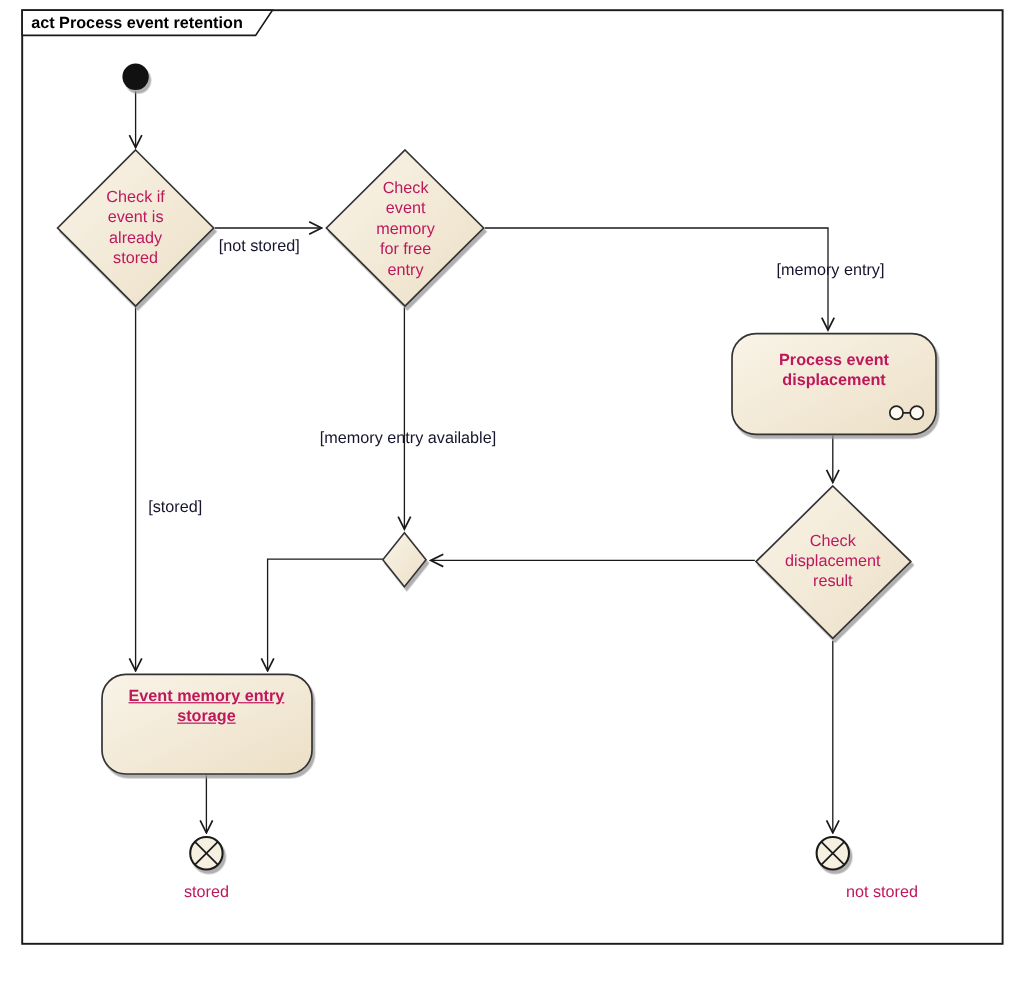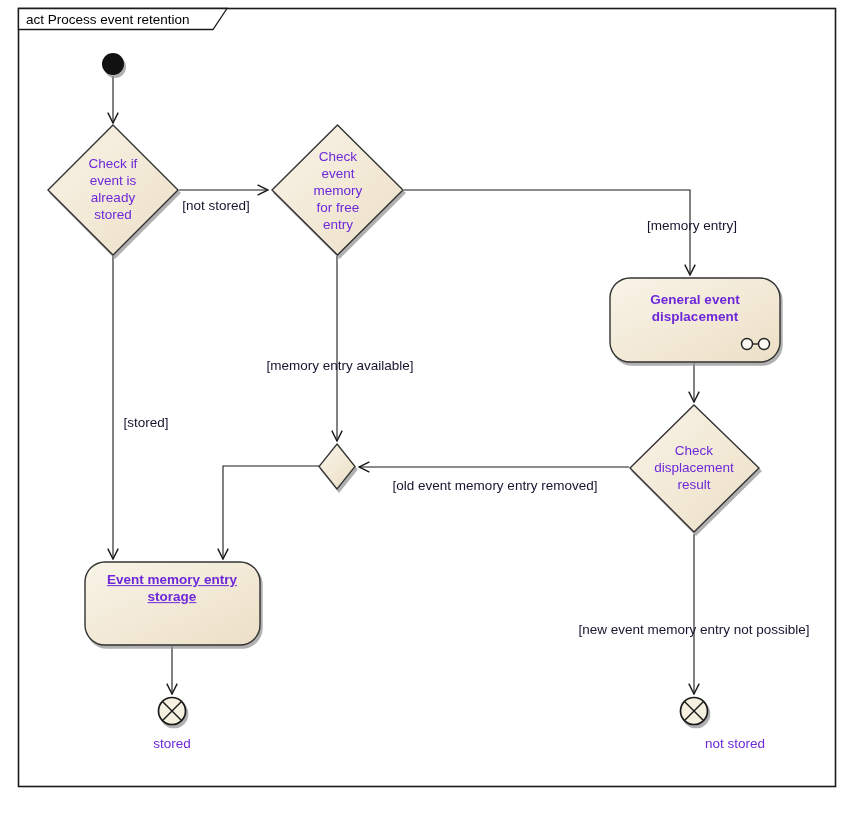--- a/index.html
+++ b/index.html
@@ -20,37 +20,37 @@
   svg.diagram-layer {
     position: absolute;
     left: 0;
     top: 0;
   }
   .shadowed {
     filter: drop-shadow(2.5px 3px 0.5px rgba(150,150,150,0.75));
   }
   .lbl {
     position: absolute;
-    color: #6d28d9;
+    color: #be185d;
     font-size: 13.5px;
     line-height: 1.25;
     white-space: pre-line;
     text-align: center;
     transform: translate(-50%, -50%);
     pointer-events: none;
   }
   .lbl.bold { font-weight: bold; }
   .lbl.guard { color: #15152e; white-space: nowrap; text-align: right; }
   .tab-title {
     position: absolute;
     left: 26px;
     top: 19px;
     transform: translateY(-50%);
     font-size: 13.5px;
-    font-weight: normal;
+    font-weight: bold;
     color: #000000;
     white-space: nowrap;
   }
   .caption {
     position: absolute;
     left: 7px;
     top: 794px;
     font-size: 21px;
     font-weight: bold;
     color: #000000;
@@ -125,39 +125,37 @@
 event is
 already
 stored</div>
 
   <div class="lbl" style="left:338px; top:191px; width:80px;">Check
 event
 memory
 for free
 entry</div>
 
-  <div class="lbl bold" style="left:695px; top:309px; width:150px;">General event
+  <div class="lbl bold" style="left:695px; top:309px; width:150px;">Process event
 displacement</div>
 
   <div class="lbl" style="left:694px; top:468px; width:110px;">Check
 displacement
 result</div>
 
   <div class="lbl bold" style="left:172px; top:589px; width:160px;text-decoration:underline;">Event memory entry
 storage</div>
 
   <div class="lbl guard" style="left:216px; top:206px;">[not stored]</div>
 
   <div class="lbl guard" style="left:692px; top:226px;">[memory entry]</div>
 
   <div class="lbl guard" style="left:340px; top:366px;">[memory entry available]</div>
 
-  <div class="lbl guard" style="left:495px; top:486px;">[old event memory entry removed]</div>
 
   <div class="lbl guard" style="left:114px; top:423px;margin-left:32px;">[stored]</div>
 
-  <div class="lbl guard" style="left:694px; top:630px;">[new event memory entry not possible]</div>
 
   <div class="lbl" style="left:172px; top:744px;">stored</div>
 
   <div class="lbl" style="left:694px; top:744px;margin-left:41px;">not stored</div>
 
 </div>
 
 </body></html>

